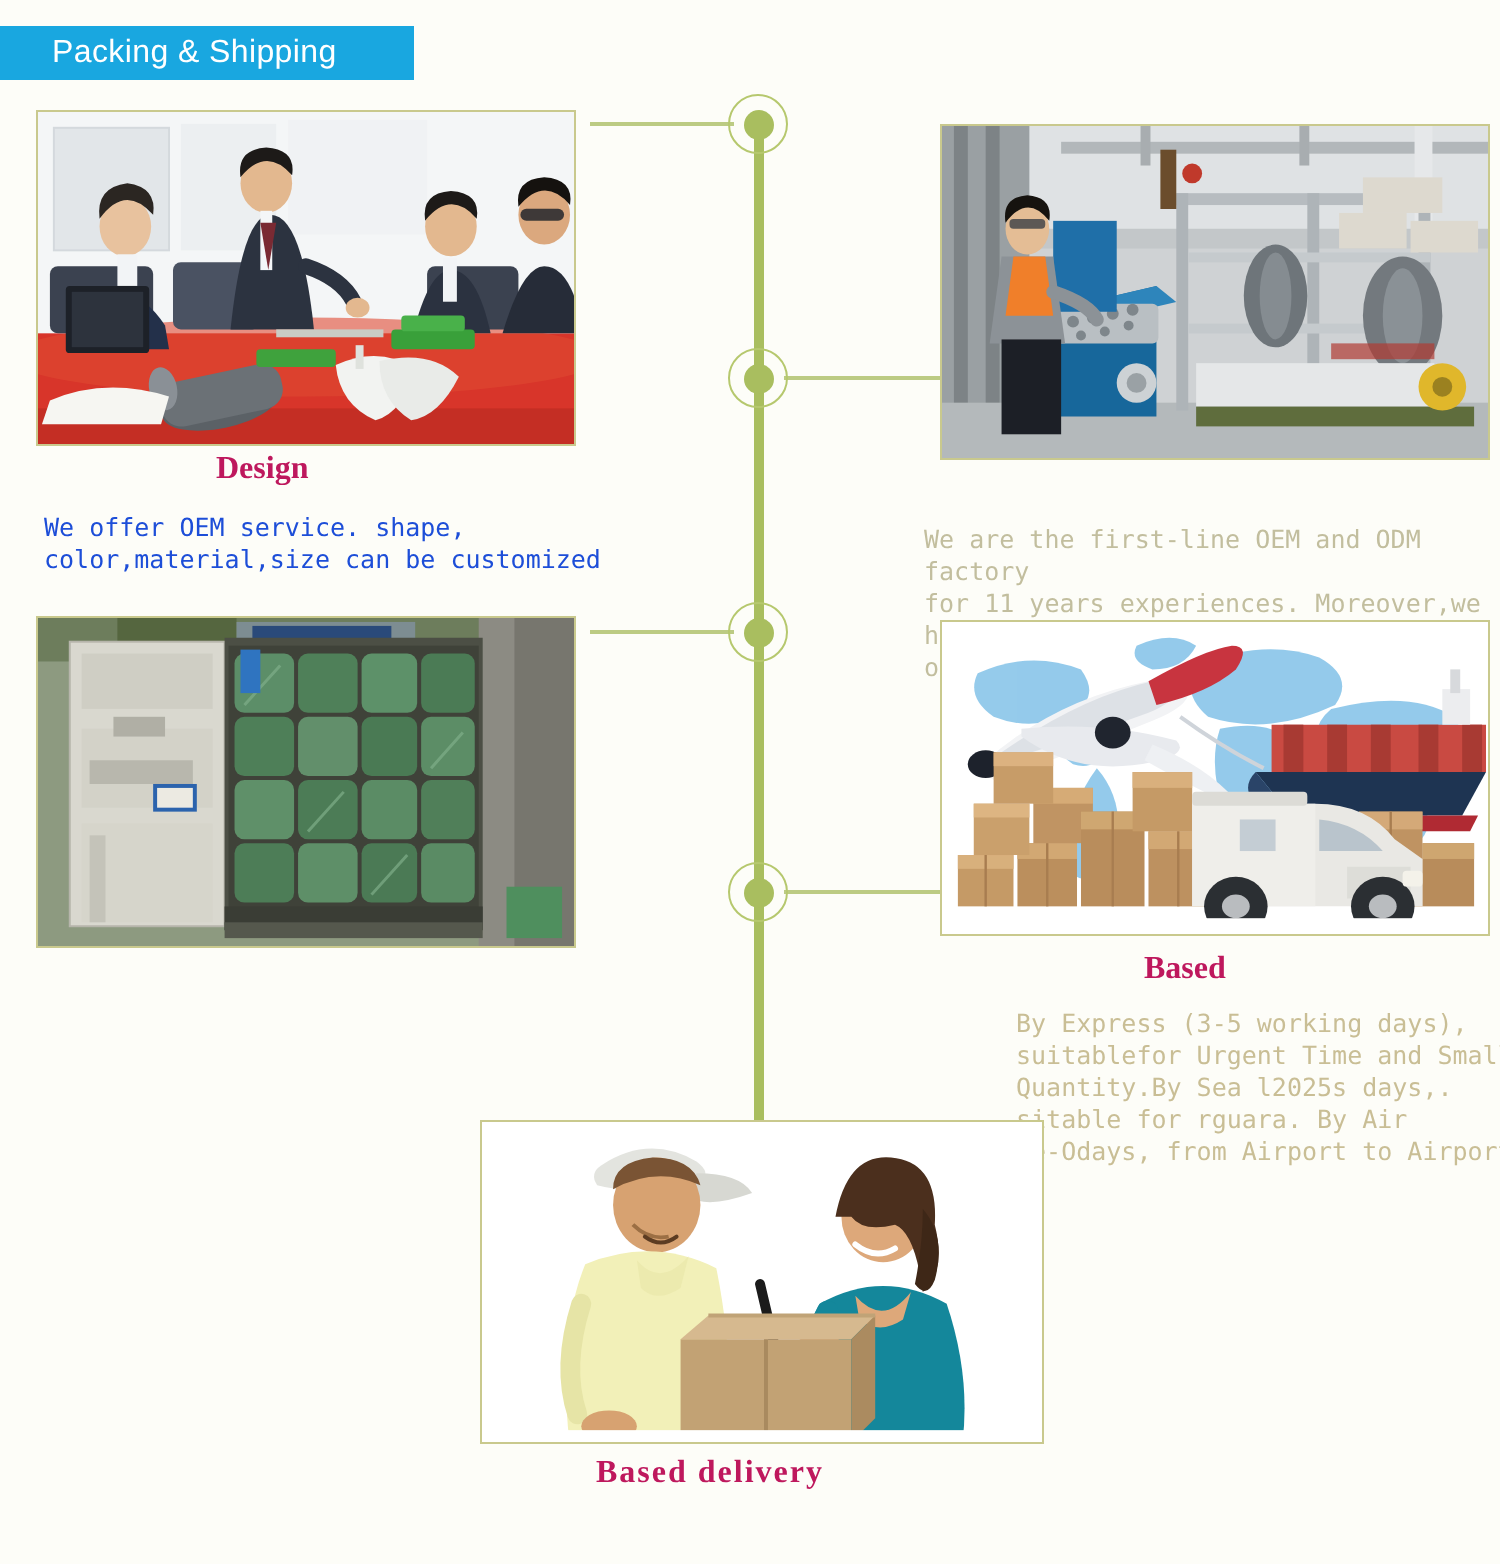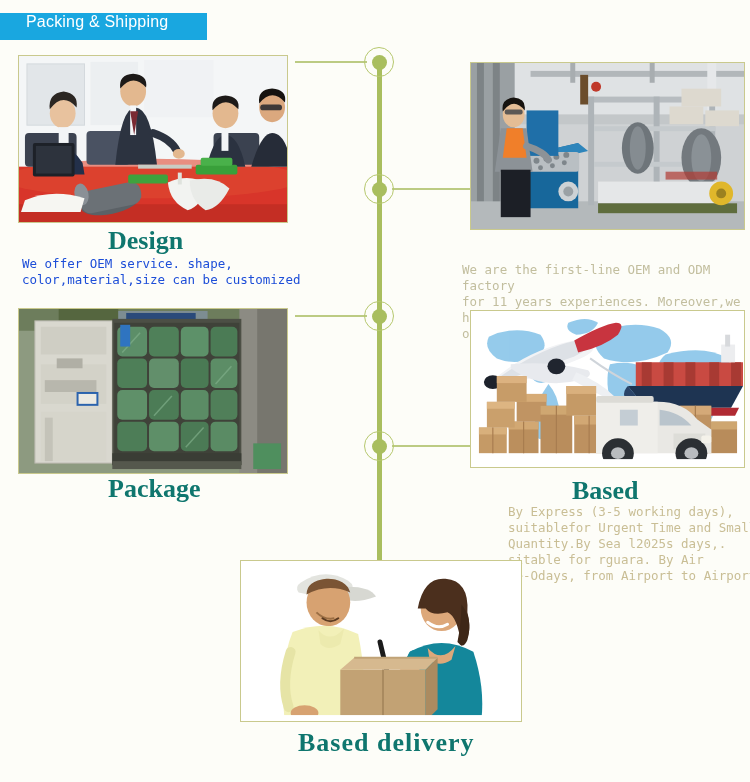--- a/index.html
+++ b/index.html
@@ -10,21 +10,21 @@
     font-family:"Liberation Sans", sans-serif;
     position:relative;
     overflow:hidden;
   }
   .page{position:relative;width:750px;height:782px;background:#fdfdf8;}
 
   
   .header-bar{
     position:absolute;left:0;top:13px;width:207px;height:27px;
     background:#19A7E0;
-    display:flex;
+    display:flex;align-items:center;
   }
   .header-title{
     color:#ffffff;font-size:16px;letter-spacing:.2px;
     margin-left:26px;white-space:nowrap;
     font-family:"Liberation Sans", sans-serif;
   }
 
   
   .timeline-stem{
     position:absolute;left:377px;top:62px;width:5px;height:500px;
@@ -62,21 +62,21 @@
   .ph-design {left:18px; top:55px;  width:270px;height:168px;}
   .ph-produce{left:470px;top:62px;  width:275px;height:168px;}
   .ph-package{left:18px; top:308px; width:270px;height:166px;}
   .ph-ship   {left:470px;top:310px; width:275px;height:158px;}
   .ph-express{left:240px;top:560px; width:282px;height:162px;}
 
   
   .caption-title{
     position:absolute;
     font-family:"Liberation Serif", serif;
-    font-weight:bold;font-size:26px;color:#0f766e;
+    font-weight:bold;font-size:16px;color:#be185d;
     white-space:nowrap;
   }
   .caption-body{
     position:absolute;
     font-family:"DejaVu Sans Mono", monospace;
     font-size:12.5px;line-height:16px;color:#1d4ed8;
     white-space:pre-line;
   }
   .t-design {left:108px;top:226px;}
   .b-design {left:22px; top:256px;width:290px;}
@@ -285,21 +285,20 @@
         <line x1="136" y1="108" x2="154" y2="88"></line>
         <line x1="168" y1="140" x2="186" y2="120"></line>
         <line x1="198" y1="76" x2="214" y2="58"></line>
       </g>
       <rect x="102" y="16" width="10" height="22" fill="#2f74c0"></rect>
       <rect x="94" y="146" width="130" height="12" fill="#3a3d35"></rect>
       <rect x="94" y="154" width="130" height="8" fill="#55584d"></rect>
       <rect x="236" y="136" width="28" height="26" fill="#4f8f5e"></rect>
     </svg>
   </div>
-  <div class="caption-title t-package">Package</div>
 
   <div class="photo ph-ship">
     <svg viewBox="0 0 275 158" preserveAspectRatio="none">
       <rect width="275" height="158" fill="#ffffff"></rect>
 
       <g fill="#8fc8ea" opacity=".95">
         <path d="M18 26 q26 -12 52 -2 q10 14 -4 22 q-20 10 -40 2 q-14 -10 -8 -22z"></path>
         <path d="M62 54 q16 -4 22 8 q-6 14 -18 10 q-10 -6 -4 -18z"></path>
         <path d="M78 74 q14 16 10 40 q-10 22 -22 14 q-6 -30 12 -54z"></path>
         <path d="M128 22 q34 -14 62 -4 q18 10 8 24 q-34 16 -64 6 q-14 -12 -6 -26z"></path>

